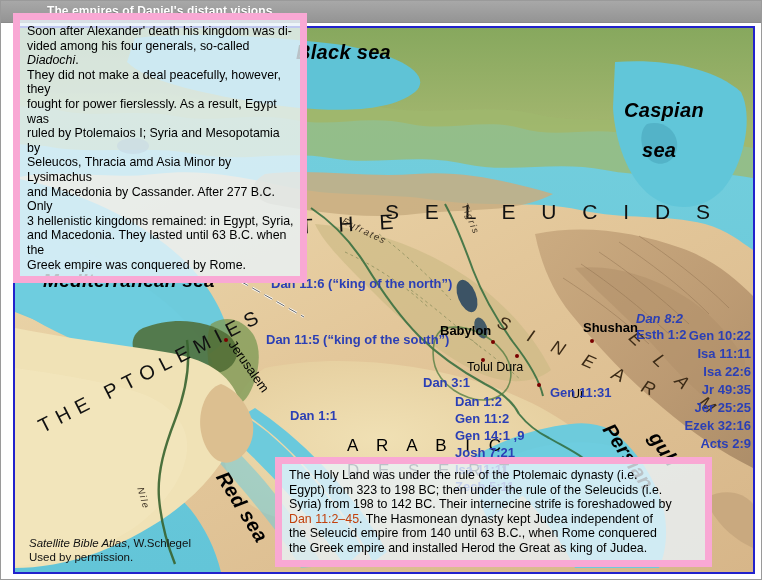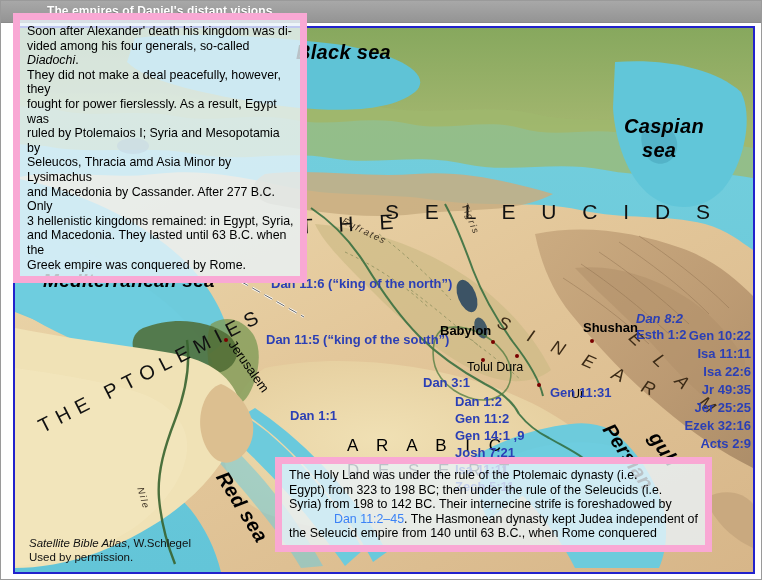--- a/index.html
+++ b/index.html
@@ -118,21 +118,21 @@
   .textbox {
     position: absolute;
     background: rgba(233,243,249,.80);
     border: 7px solid #f9a8d4;
     color: #000;
     font-size: 12.4px;
     line-height: 14.6px;
     padding: 4px 6px 4px 7px;
   }
   .textbox i { font-style: italic; }
-  .textbox .blue { color: #3b82f6; margin-left: 45px; }
+  .textbox .blue { color: #c2410c; }
 
   #box-top { left: 12px; top: 12px; width: 294px; }
   #box-bottom { left: 274px; top: 456px; width: 437px; text-align: left; }
   #box-bottom p { margin: 0; }
 
   
   #credit {
     position: absolute;
     left: 14px; bottom: 8px;
     color: #111;
@@ -292,21 +292,21 @@
         <path d="M430,300 C452,296 474,306 488,324 C500,340 498,360 484,368
                  C466,378 440,368 426,350 C414,334 416,306 430,300 Z" fill="none" stroke="#4c7a3e" stroke-width="1.6" opacity=".75"></path>
 
         <path d="M690,470 C710,460 728,464 738,476 L738,520 C720,512 700,496 690,470 Z" fill="#c9a97f"></path>
 
         <line x1="225" y1="253" x2="289" y2="289" stroke="#ffffff" stroke-width="2.4" stroke-dasharray="9 5"></line>
         <line x1="225" y1="253" x2="289" y2="289" stroke="#222222" stroke-width="0.7" stroke-dasharray="9 5"></line>
       </svg>
 
       <div class="lbl sea" style="left:281px; top:14px;">Black sea</div>
-      <div class="lbl sea" style="left:609px; top:88px;">Caspian</div>
+      <div class="lbl sea" style="left:609px; top:72px;">Caspian</div>
       <div class="lbl sea" style="left:627px; top:112px;">sea</div>
       <div class="lbl sea sm" style="left:28px; top:243px;">Mediterranean sea</div>
       <div class="lbl sea rot" style="left:215px; top:440px; transform:rotate(58deg);">Red sea</div>
       <div class="lbl sea rot" style="left:601px; top:392px; transform:rotate(56deg);">Persian</div>
       <div class="lbl sea rot" style="left:647px; top:400px; transform:rotate(56deg);">gulf</div>
 
       <div class="lbl empire" style="left:285px; top:185px; transform:rotate(-3deg);">T H E</div>
       <div class="lbl empire" style="left:370px; top:173px;">S E L E U C I D S</div>
       <div class="lbl empire rot" style="left:20px; top:390px; transform:rotate(-27deg); font-size:20px; letter-spacing:7px;">THE PTOLEMIES</div>
 
@@ -379,15 +379,16 @@
     <div>and Macedonia. They lasted until 63 B.C. when the</div>
     <div>Greek empire was conquered by Rome.</div>
   </div>
 
   <div class="textbox" id="box-bottom">
     <p>The Holy Land was under the rule of the Ptolemaic dynasty (i.e.</p>
     <p>Egypt) from 323 to 198 BC; then under the rule of the Seleucids (i.e.</p>
     <p>Syria) from 198 to 142 BC. Their internecine strife is foreshadowed by</p>
     <p><span class="blue">Dan 11:2–45</span><span>. The Hasmonean dynasty kept Judea independent of</span></p>
     <p>the Seleucid empire from 140 until 63 B.C., when Rome conquered</p>
+    <p>the Greek empire and installed Herod the Great as king of Judea.</p>
   </div>
 
 </div>
 
 </body></html>

